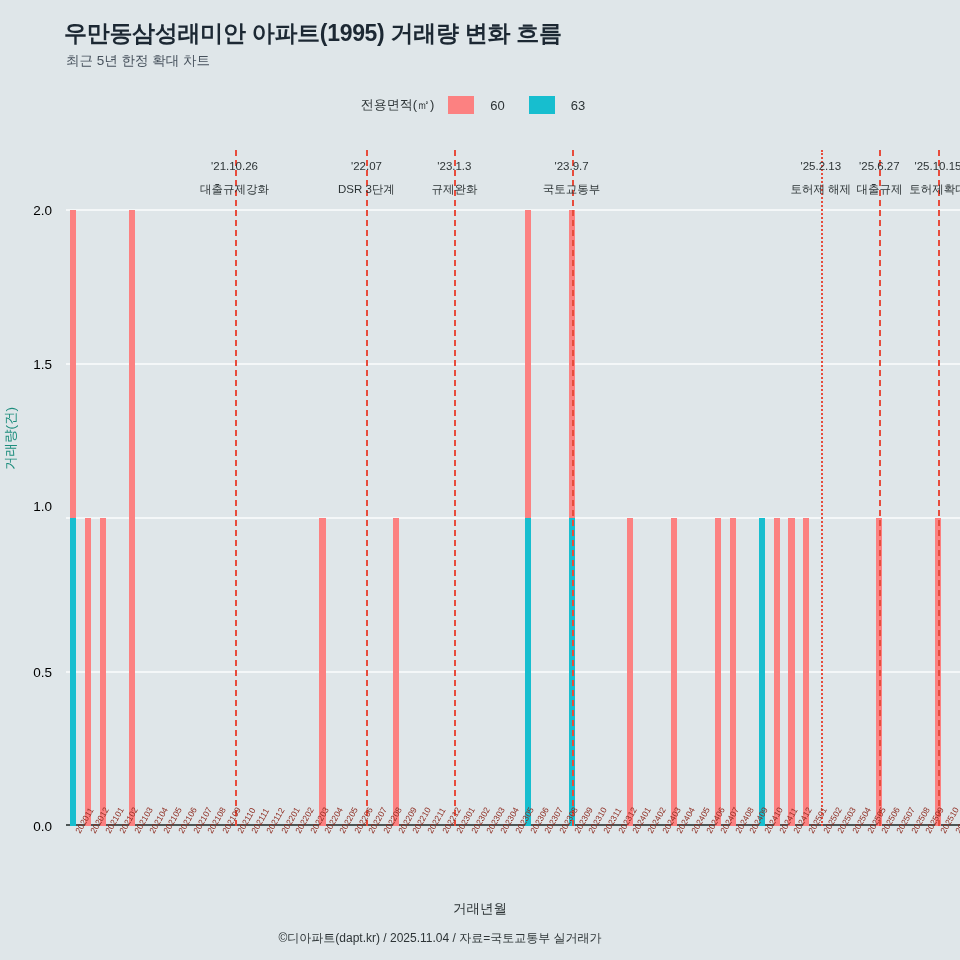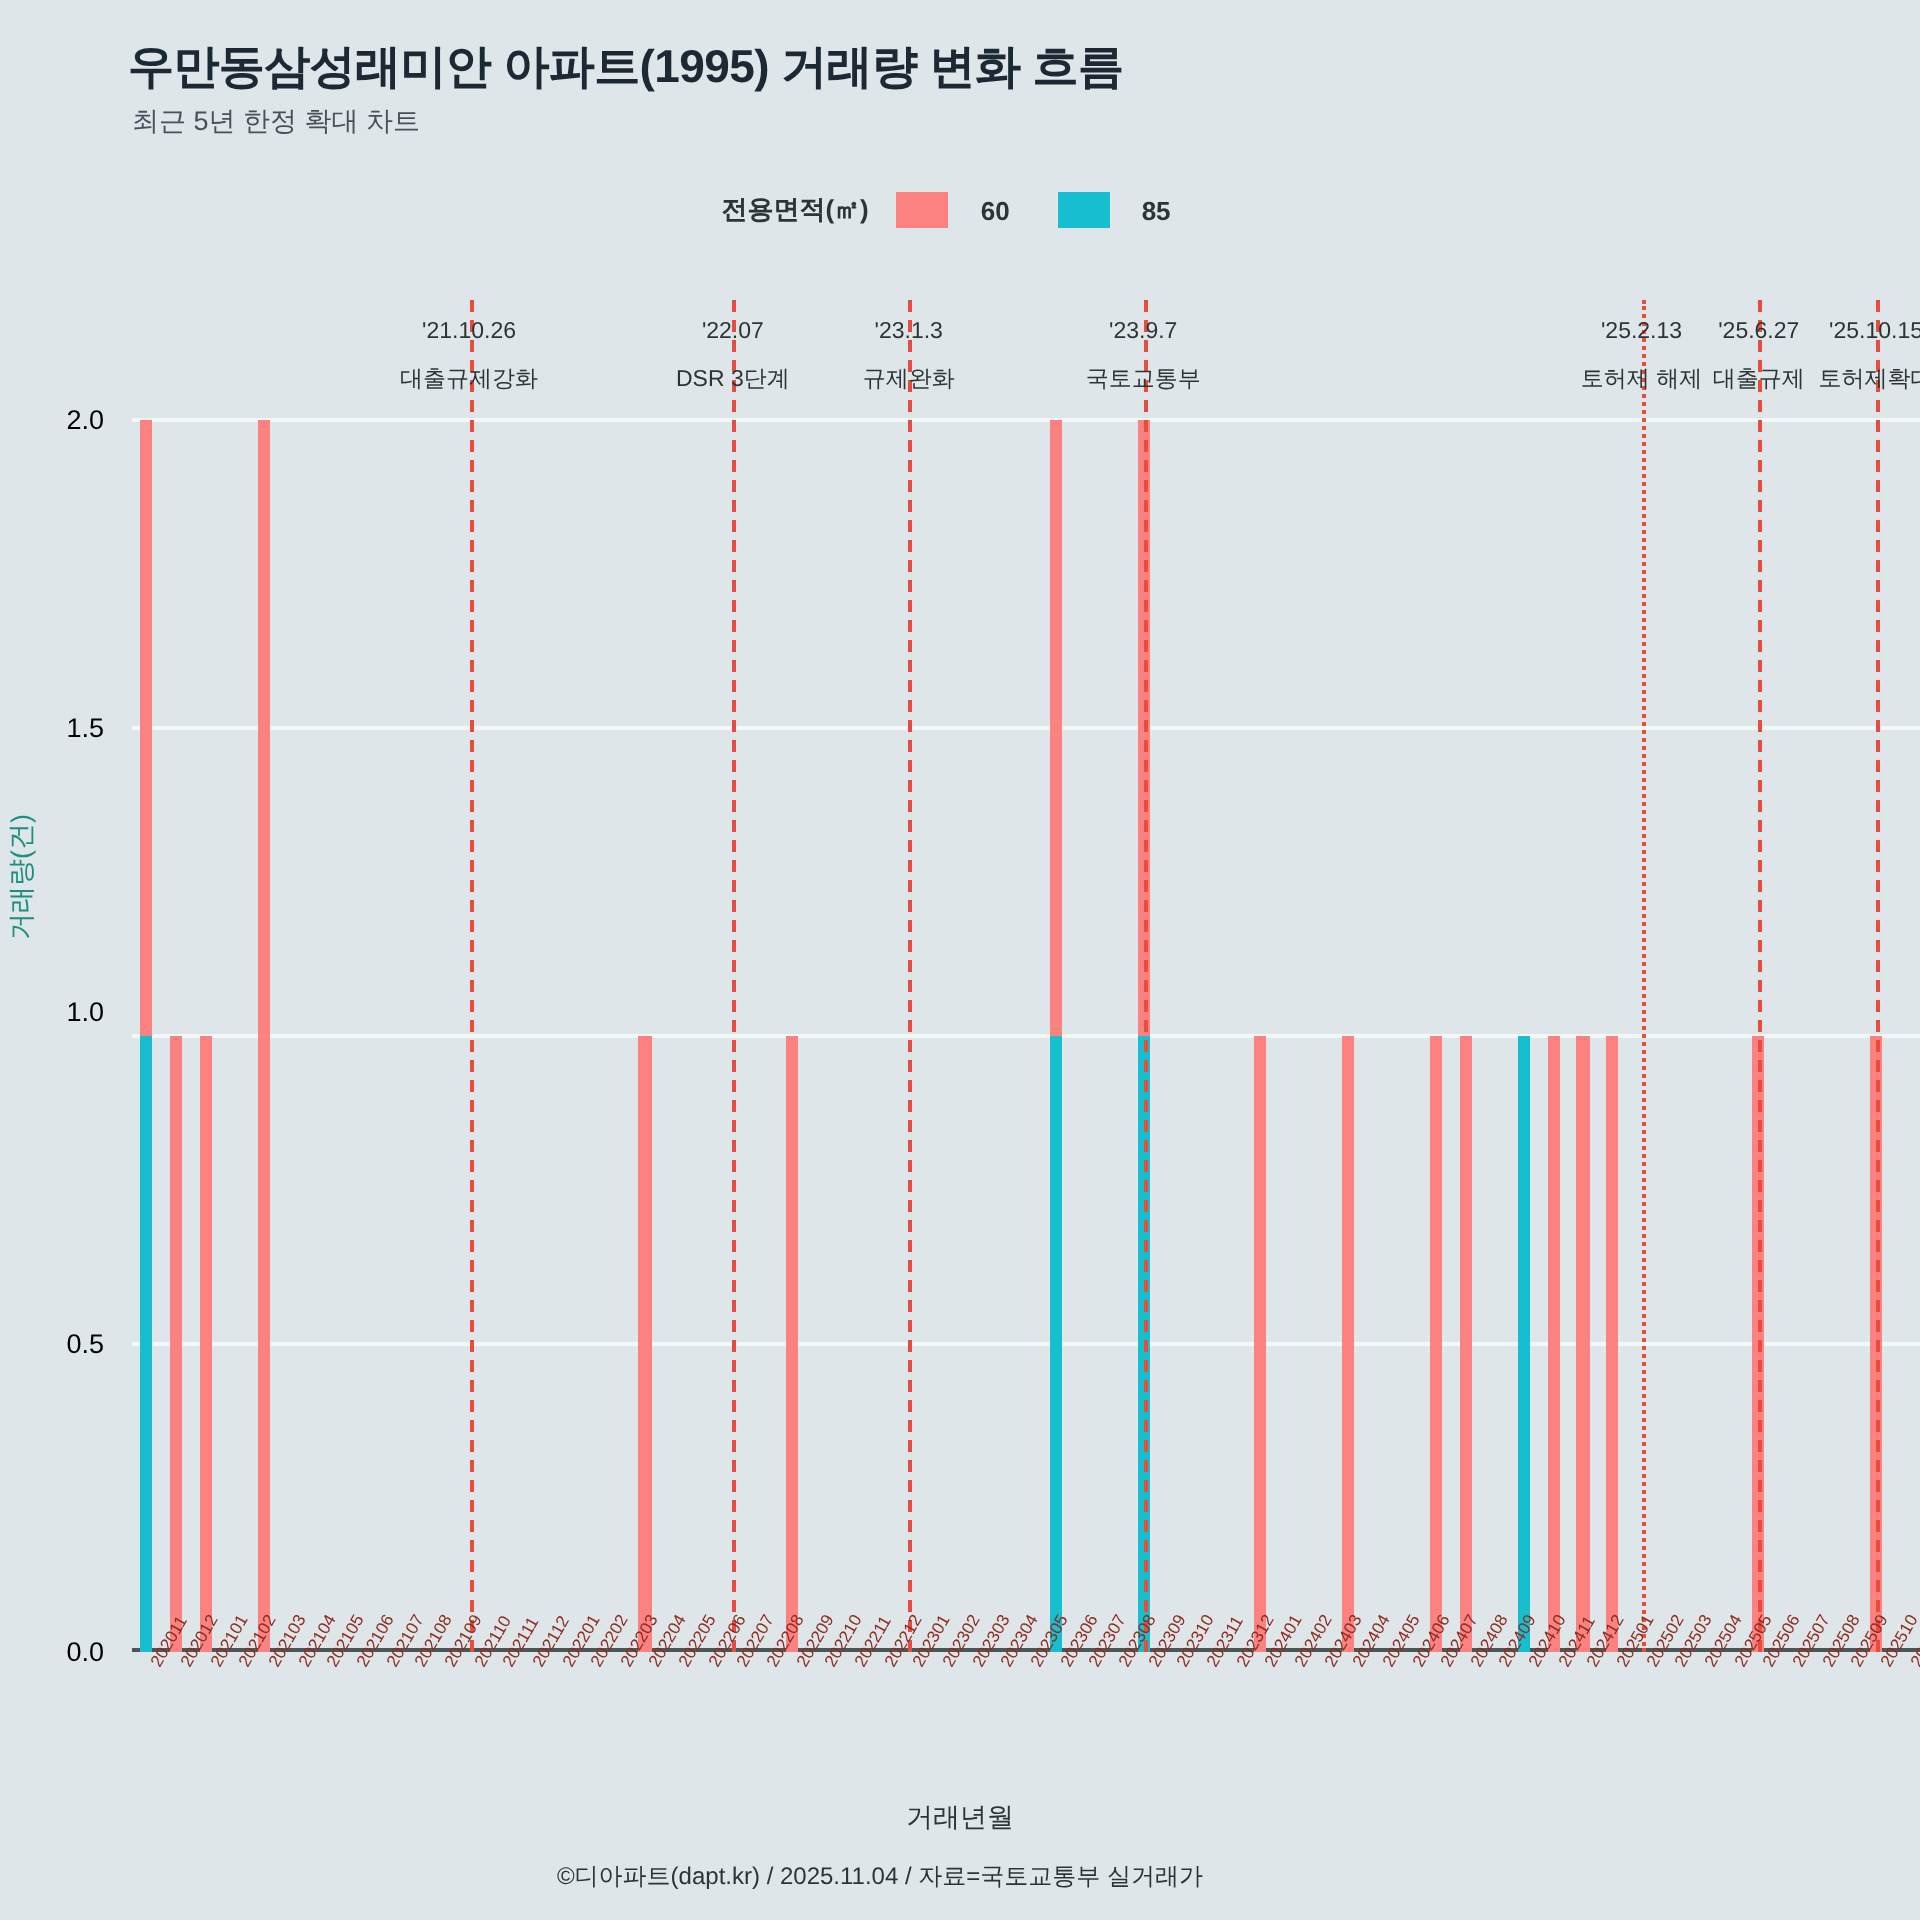--- a/index.html
+++ b/index.html
@@ -39,21 +39,20 @@
     position: absolute;
     left: 0;
     top: 96px;
     width: 960px;
     display: flex;
     justify-content: center;
     align-items: center;
     gap: 10px;
     font-size: 13px;
     color: #2d3436;
-    font-weight: bold;
   }
   .legend-title {
     margin-right: 4px;
   }
   .legend-swatch {
     width: 26px;
     height: 18px;
     display: inline-block;
   }
   .legend-label {
@@ -184,21 +183,21 @@
 <div id="root">
 
   <div class="title">우만동삼성래미안 아파트(1995) 거래량 변화 흐름</div>
   <div class="subtitle">최근 5년 한정 확대 차트</div>
 
   <div class="legend">
     <span class="legend-title">전용면적(㎡)</span>
     <span class="legend-swatch" id="sw0" style="background: rgb(252, 129, 129);"></span>
     <span class="legend-label">60</span>
     <span class="legend-swatch" id="sw1" style="background: rgb(23, 190, 207);"></span>
-    <span class="legend-label">85</span>
+    <span class="legend-label">63</span>
   </div>
 
   <div class="ylabels">
       <div class="ylab" style="top: 616px;">0.0</div>
       <div class="ylab" style="top: 462px; margin-left: 44px;">0.5</div>
       <div class="ylab" style="top: 296px;">1.0</div>
       <div class="ylab" style="top: 154px;">1.5</div>
       <div class="ylab" style="top: 0px;">2.0</div>
     </div>
   <div class="ylabel-title">거래량(건)</div>

